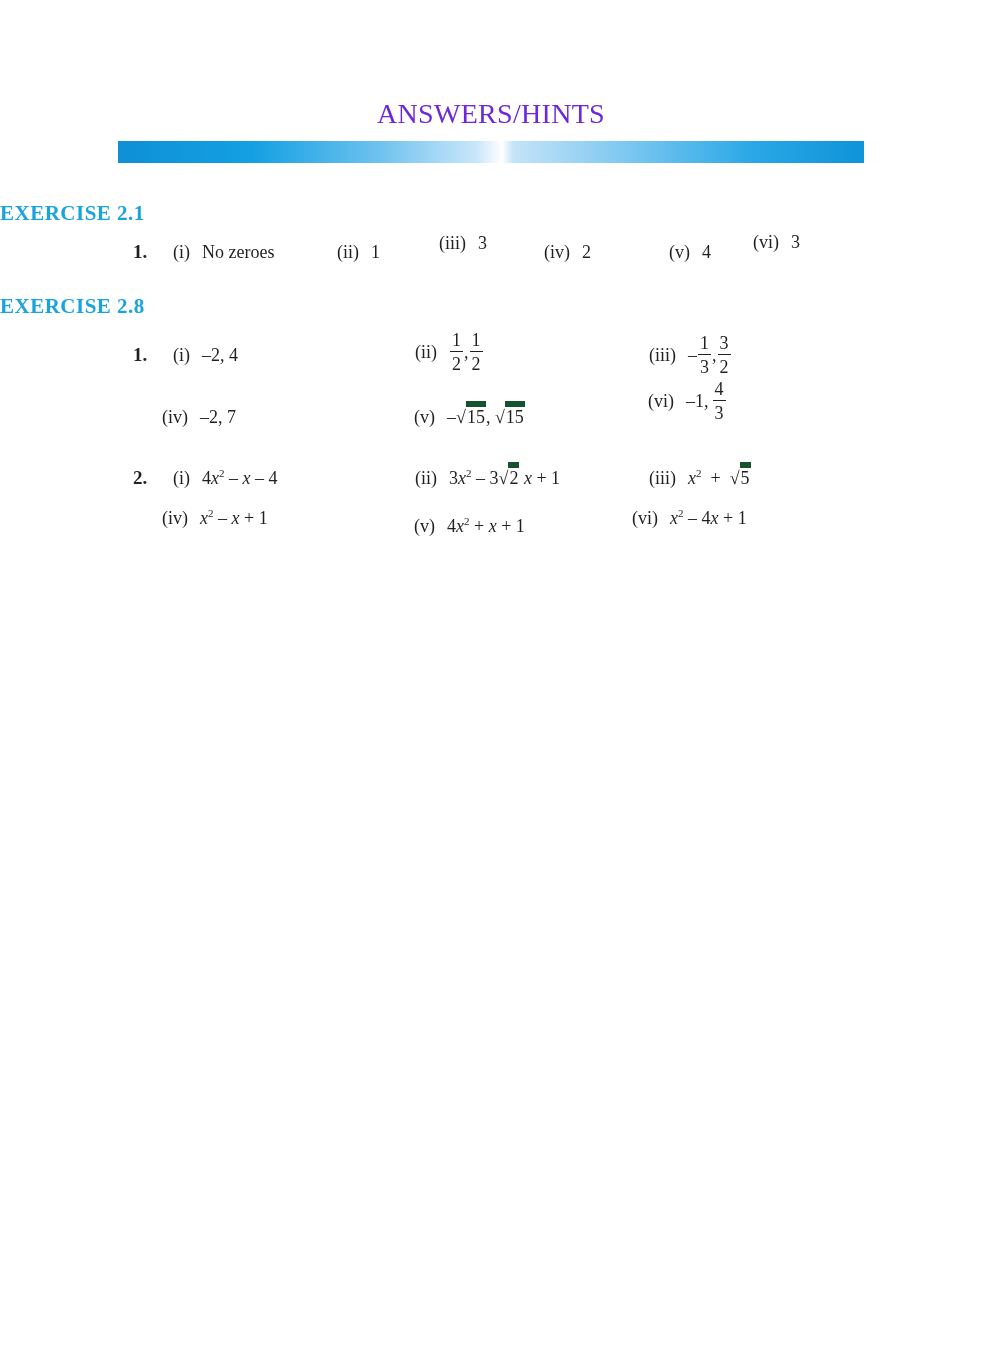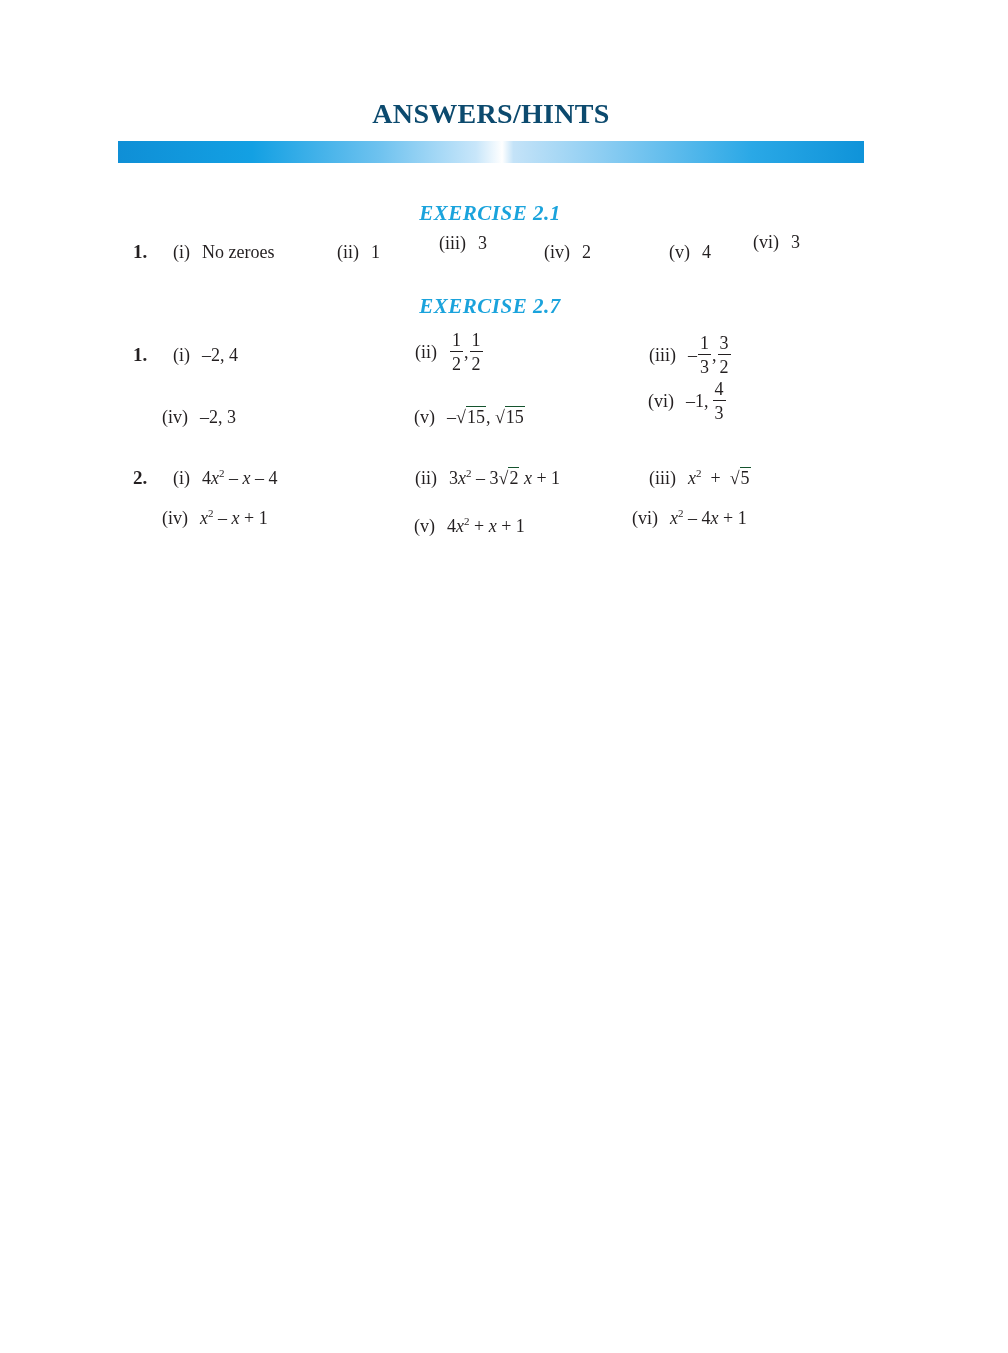--- a/index.html
+++ b/index.html
@@ -1,67 +1,67 @@
 <!DOCTYPE html>
 <html><head>
 <meta charset="utf-8">
 <style>
   html, body { margin: 0; padding: 0; background: #ffffff; }
   body { width: 1008px; height: 1353px; position: relative; overflow: hidden;
          font-family: "Liberation Serif", "DejaVu Serif", serif; color: #231f20; }
   .title { position: absolute; left: 0; width: 982px; top: 98px; text-align: center;
-           font-size: 28px; font-weight: bold; color: #0c4a6e; letter-spacing: 0.3px; }
+           font-size: 28px; font-weight: normal; color: #6d28d9; letter-spacing: 0.3px; }
   .bar { position: absolute; left: 118px; top: 141px; width: 746px; height: 22px;
          background: linear-gradient(to right, #0f8fd6 0%, #13a0e3 18%, #6ec2ef 35%, #c8e6fa 48%, #ffffff 51.5%, #c4e3f8 53%, #8ccdf2 65%, #2aa8e6 85%, #0f93d9 100%); }
-  .ex-head { position: absolute; left: 0; width: 980px; text-align: center;
-             font-size: 21px; font-weight: bold; color: #1aa3dc; letter-spacing: 0.5px; font-style: italic; }
+  .ex-head { position: absolute; left: 0; width: 980px; 
+             font-size: 21px; font-weight: bold; color: #1aa3dc; letter-spacing: 0.5px; }
   .qnum { position: absolute; font-weight: bold; font-size: 19px; }
   .lbl { margin-right: 12px; }
   i.v { font-style: italic; }
   sup { font-size: 11px; vertical-align: 7px; line-height: 0; }
   .frac { display: inline-block; vertical-align: middle; text-align: center; line-height: 1; margin: 0 1px; }
   .frac .n { display: block; border-bottom: 1px solid #231f20; padding: 0 2px 2px; }
   .frac .d { display: block; padding: 3px 2px 0; }
   .sqrt { display: inline-block; }
-  .sqrt .rad { border-top: 1px solid #14532d; padding: 0 1px; }
+  .sqrt .rad { border-top: 6px solid #14532d; padding: 0 1px; }
   .item { position: absolute; white-space: nowrap; font-size: 18px; }
 </style>
 </head>
 <body>
 
 <div class="title">ANSWERS/HINTS</div>
 <div class="bar"></div>
 
 <div class="ex-head" style="top:201px">EXERCISE  2.1</div>
 <div>
   <span class="qnum" style="left:133px; top:241px">1.</span>
   <span class="item" style="left:173px; top:242px"><span class="lbl">(i)</span><span>No zeroes</span></span>
   <span class="item" style="left:337px; top:242px"><span class="lbl">(ii)</span><span>1</span></span>
   <span class="item" style="left:439px; top:233px"><span class="lbl">(iii)</span><span>3</span></span>
   <span class="item" style="left:544px; top:242px"><span class="lbl">(iv)</span><span>2</span></span>
   <span class="item" style="left:669px; top:242px"><span class="lbl">(v)</span><span>4</span></span>
   <span class="item" style="left:753px; top:232px"><span class="lbl">(vi)</span><span>3</span></span>
 </div>
 
-<div class="ex-head" style="top:294px">EXERCISE  2.7</div>
+<div class="ex-head" style="top:294px">EXERCISE  2.8</div>
 
 <div>
   <span class="qnum" style="left:133px; top:344px">1.</span>
 
   <span class="item" style="left:173px; top:345px"><span class="lbl">(i)</span><span>–2, 4</span></span>
 
   <span class="item" style="left:415px; top:331px">
     <span class="lbl" style="vertical-align:middle">(ii)</span><span class="frac"><span class="n">1</span><span class="d">2</span></span><span style="vertical-align:middle">,</span><span class="frac"><span class="n">1</span><span class="d">2</span></span>
   </span>
 
   <span class="item" style="left:649px; top:334px">
     <span class="lbl" style="vertical-align:middle">(iii)</span><span style="vertical-align:middle">–</span><span class="frac"><span class="n">1</span><span class="d">3</span></span><span style="vertical-align:middle">,</span><span class="frac"><span class="n">3</span><span class="d">2</span></span>
   </span>
 
-  <span class="item" style="left:162px; top:407px"><span class="lbl">(iv)</span><span>–2, 3</span></span>
+  <span class="item" style="left:162px; top:407px"><span class="lbl">(iv)</span><span>–2, 7</span></span>
 
   <span class="item" style="left:414px; top:407px">
     <span class="lbl">(v)</span><span>–</span><span class="sqrt">√<span class="rad">15</span></span><span>,</span> <span class="sqrt">√<span class="rad">15</span></span>
   </span>
 
   <span class="item" style="left:648px; top:380px">
     <span class="lbl" style="vertical-align:middle">(vi)</span><span style="vertical-align:middle; margin-right:3px">–1,</span><span class="frac"><span class="n">4</span><span class="d">3</span></span>
   </span>
 </div>
 

